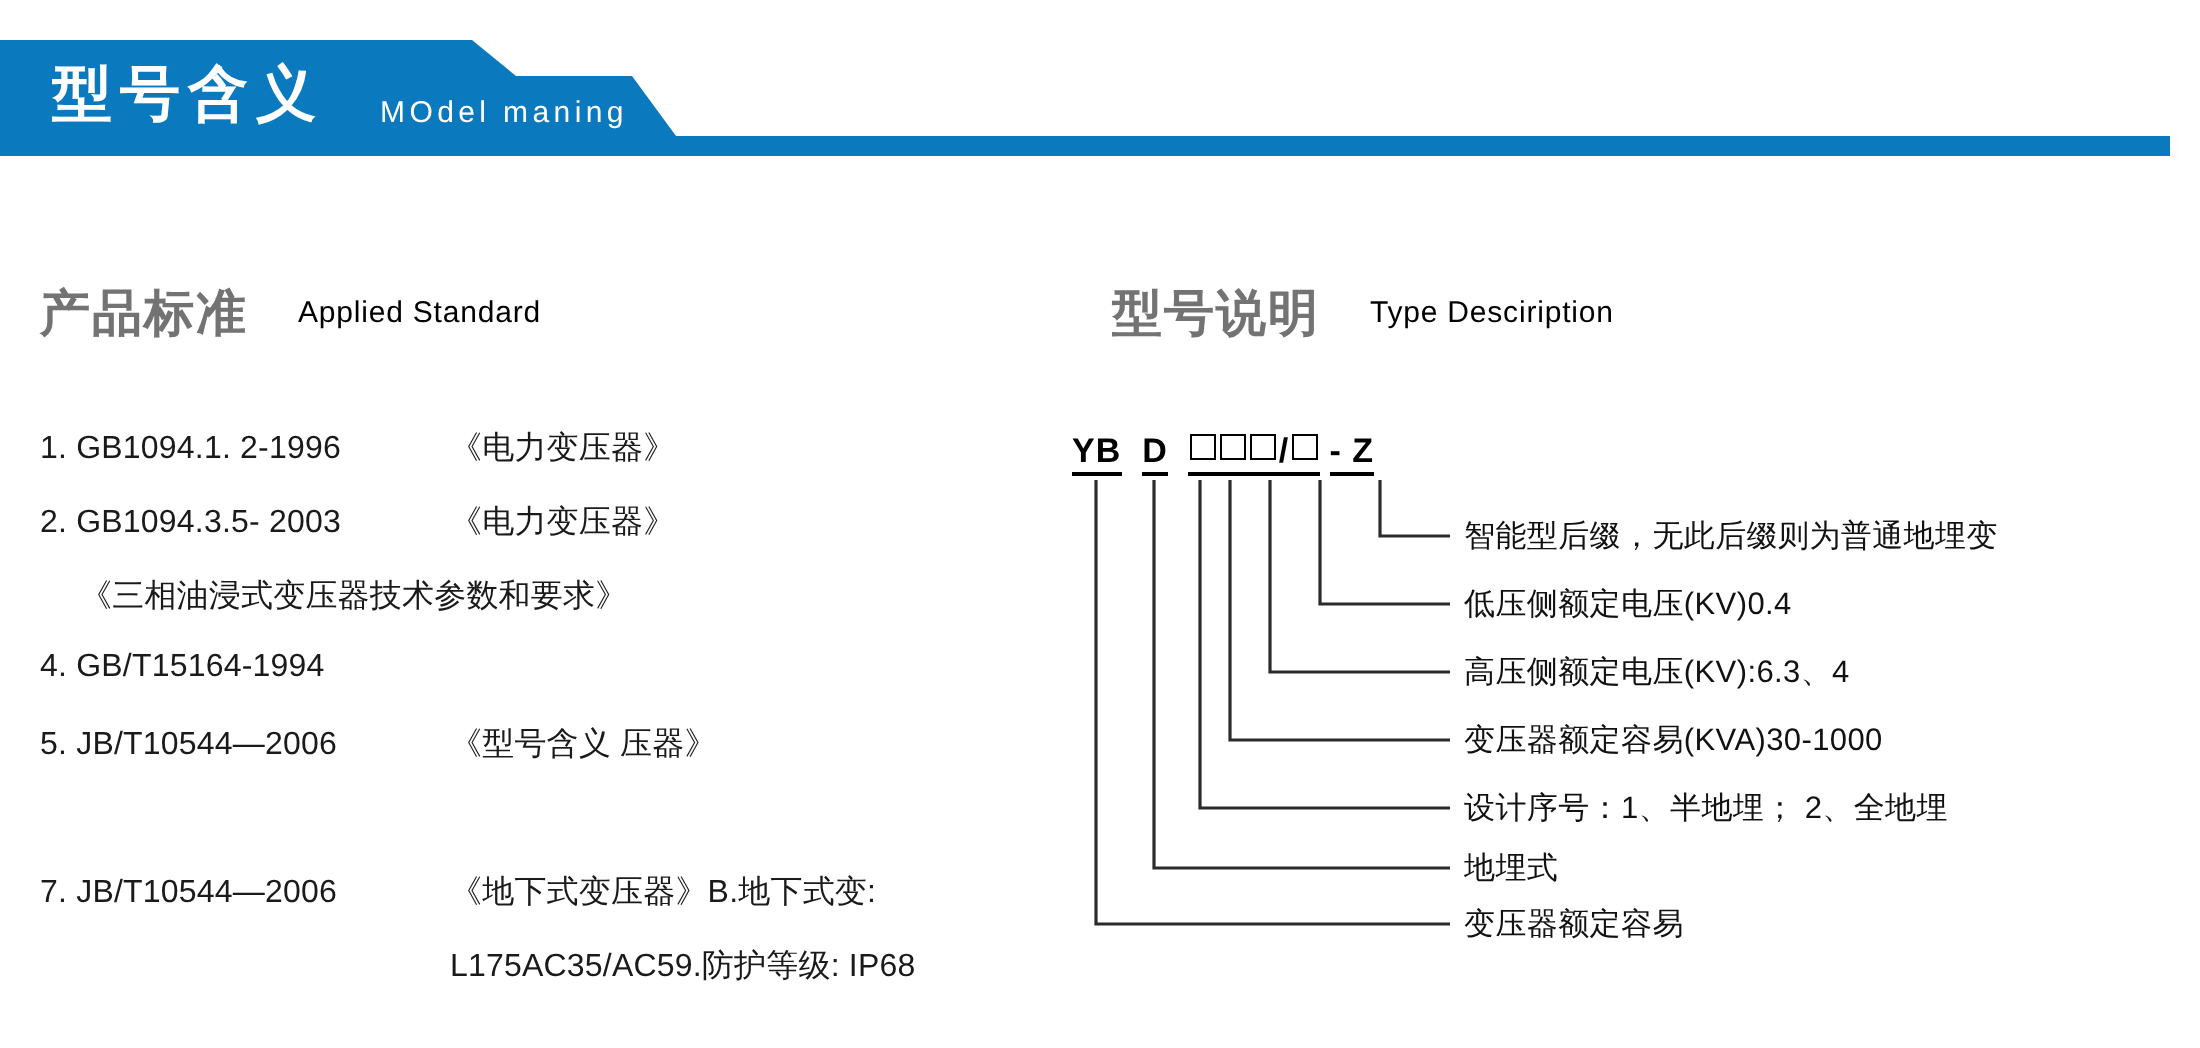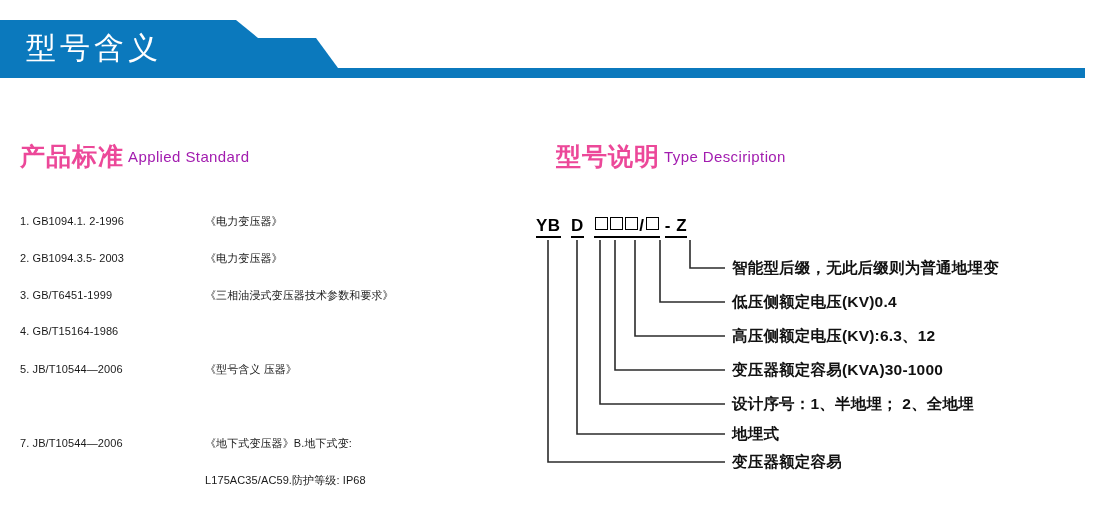--- a/index.html
+++ b/index.html
@@ -24,21 +24,21 @@
     height: 100px;
   }
   #banner svg {
     display: block;
   }
   .banner-cn {
     position: absolute;
     left: 26px;
     top: 30px;
     font-size: 30px;
-    font-weight: normal;
+    font-weight: bold;
     color: #ffffff;
     letter-spacing: 4px;
     line-height: 36px;
     white-space: nowrap;
   }
   .banner-en {
     position: absolute;
     left: 190px;
     top: 47px;
     font-size: 15px;
@@ -51,55 +51,56 @@
   
   .section-head {
     position: absolute;
     white-space: nowrap;
   }
   #sec-left  { left: 20px;  top: 140px; }
   #sec-right { left: 556px; top: 140px; }
   .sec-cn {
     font-size: 25px;
     font-weight: bold;
-    color: #ec4899;
+    color: #737373;
     letter-spacing: 1px;
     vertical-align: middle;
     text-align: center;
   }
   .sec-en {
     font-size: 15px;
-    color: #a21caf;
+    color: #000000;
     letter-spacing: 0.4px;
-    margin-left: 4px;
+    margin-left: 25px;
     vertical-align: middle;
   }
 
   
   #std-list {
     position: absolute;
     left: 20px;
     top: 214px;
     width: 520px;
   }
   .std-row {
     display: flex;
     align-items: baseline;
     height: 37px;
-    font-size: 11px;
+    font-size: 16px;
     color: #1a1a1a;
     white-space: nowrap;
   }
   .std-code {
     width: 185px;
     flex: 0 0 185px;
     letter-spacing: 0.1px;
   }
   .std-title {
     letter-spacing: 0.1px;
+    margin-left: 20px;
   }
   .std-row.cont .std-code { visibility: hidden; }
 
   
   #type-diagram {
     position: absolute;
     left: 520px;
     top: 210px;
     width: 560px;
     height: 260px;
@@ -128,65 +129,65 @@
   }
   #bracket-svg {
     position: absolute;
     left: 0;
     top: 0;
   }
   .dia-label {
     position: absolute;
     left: 212px;
     font-size: 15.5px;
-    font-weight: bold;
+    font-weight: normal;
     color: #111111;
     white-space: nowrap;
     letter-spacing: 0.2px;
   }
 </style>
 </head>
 <body>
 
 <div id="banner">
   <svg width="1100" height="100" viewBox="0 0 1100 100">
     <polygon points="0,20 236,20 260,38 1100,38 1100,78 0,78" fill="#0b79bd" opacity="0"></polygon>
 
     <polygon points="0,20 236,20 258,38 258,78 0,78" fill="#0b79bd"></polygon>
 
     <polygon points="258,38 316,38 338,68 338,78 258,78" fill="#0b79bd"></polygon>
 
     <rect x="336" y="68" width="749" height="10" fill="#0b79bd"></rect>
   </svg>
   <div class="banner-cn">型号含义</div>
+  <div class="banner-en">MOdel maning</div>
 </div>
 
 <div class="section-head" id="sec-left">
   <span class="sec-cn">产品标准</span><span class="sec-en">Applied Standard</span>
 </div>
 
 <div class="section-head" id="sec-right">
   <span class="sec-cn">型号说明</span><span class="sec-en">Type Desciription</span>
 </div>
 
 <div id="std-list">
     <div class="std-row">
       <span class="std-code">1. GB1094.1. 2-1996</span>
       <span class="std-title">《电力变压器》</span>
     </div>
     <div class="std-row">
       <span class="std-code">2. GB1094.3.5- 2003</span>
       <span class="std-title">《电力变压器》</span>
     </div>
     <div class="std-row">
-      <span class="std-code">3. GB/T6451-1999</span>
       <span class="std-title">《三相油浸式变压器技术参数和要求》</span>
     </div>
     <div class="std-row">
-      <span class="std-code">4. GB/T15164-1986</span>
+      <span class="std-code">4. GB/T15164-1994</span>
     </div>
     <div class="std-row">
       <span class="std-code">5. JB/T10544—2006</span>
       <span class="std-title">《型号含义 压器》</span>
     </div>
     <div class="std-row">
     </div>
     <div class="std-row">
       <span class="std-code">7. JB/T10544—2006</span>
       <span class="std-title">《地下式变压器》B.地下式变:</span>
@@ -220,18 +221,18 @@
       <path d="M80,30 L80,194 L205,194"></path>
 
       <path d="M57,30 L57,224 L205,224"></path>
 
       <path d="M28,30 L28,252 L205,252"></path>
     </g>
   </svg>
 
   <div class="dia-label" style="top:48px">智能型后缀，无此后缀则为普通地埋变</div>
   <div class="dia-label" style="top:82px">低压侧额定电压(KV)0.4</div>
-  <div class="dia-label" style="top:116px">高压侧额定电压(KV):6.3、12</div>
+  <div class="dia-label" style="top:116px">高压侧额定电压(KV):6.3、4</div>
   <div class="dia-label" style="top:150px">变压器额定容易(KVA)30-1000</div>
   <div class="dia-label" style="top:184px">设计序号：1、半地埋； 2、全地埋</div>
   <div class="dia-label" style="top:214px">地埋式</div>
   <div class="dia-label" style="top:242px">变压器额定容易</div>
 </div>
 
 </body></html>

